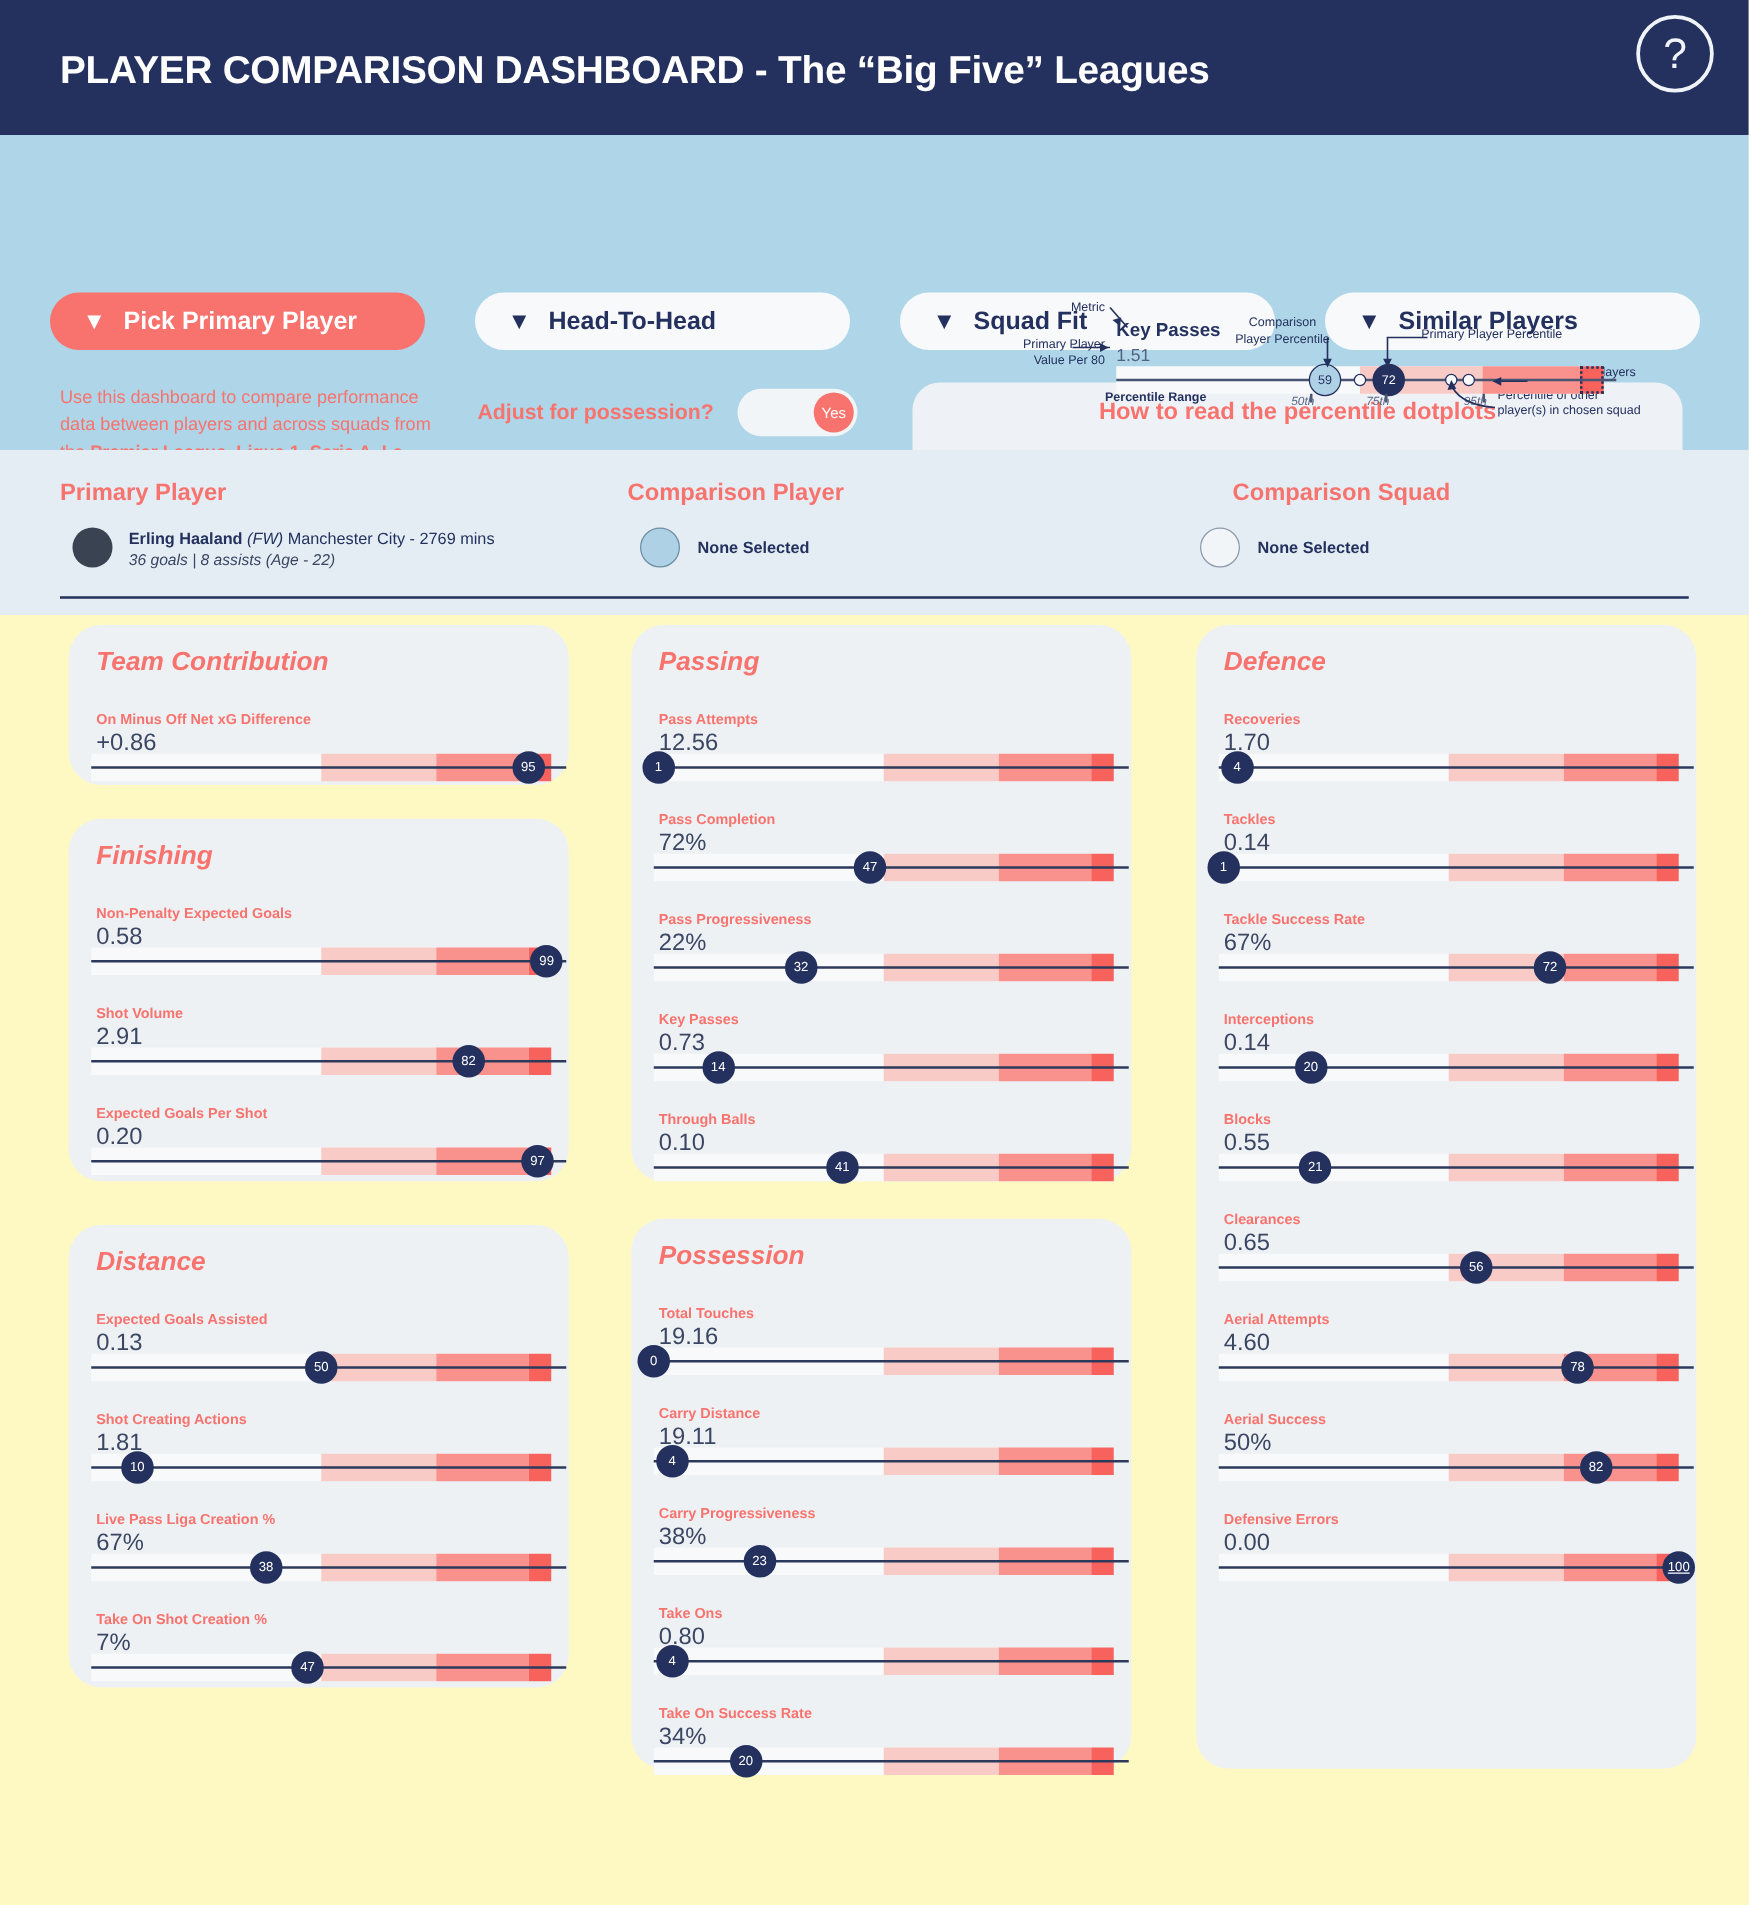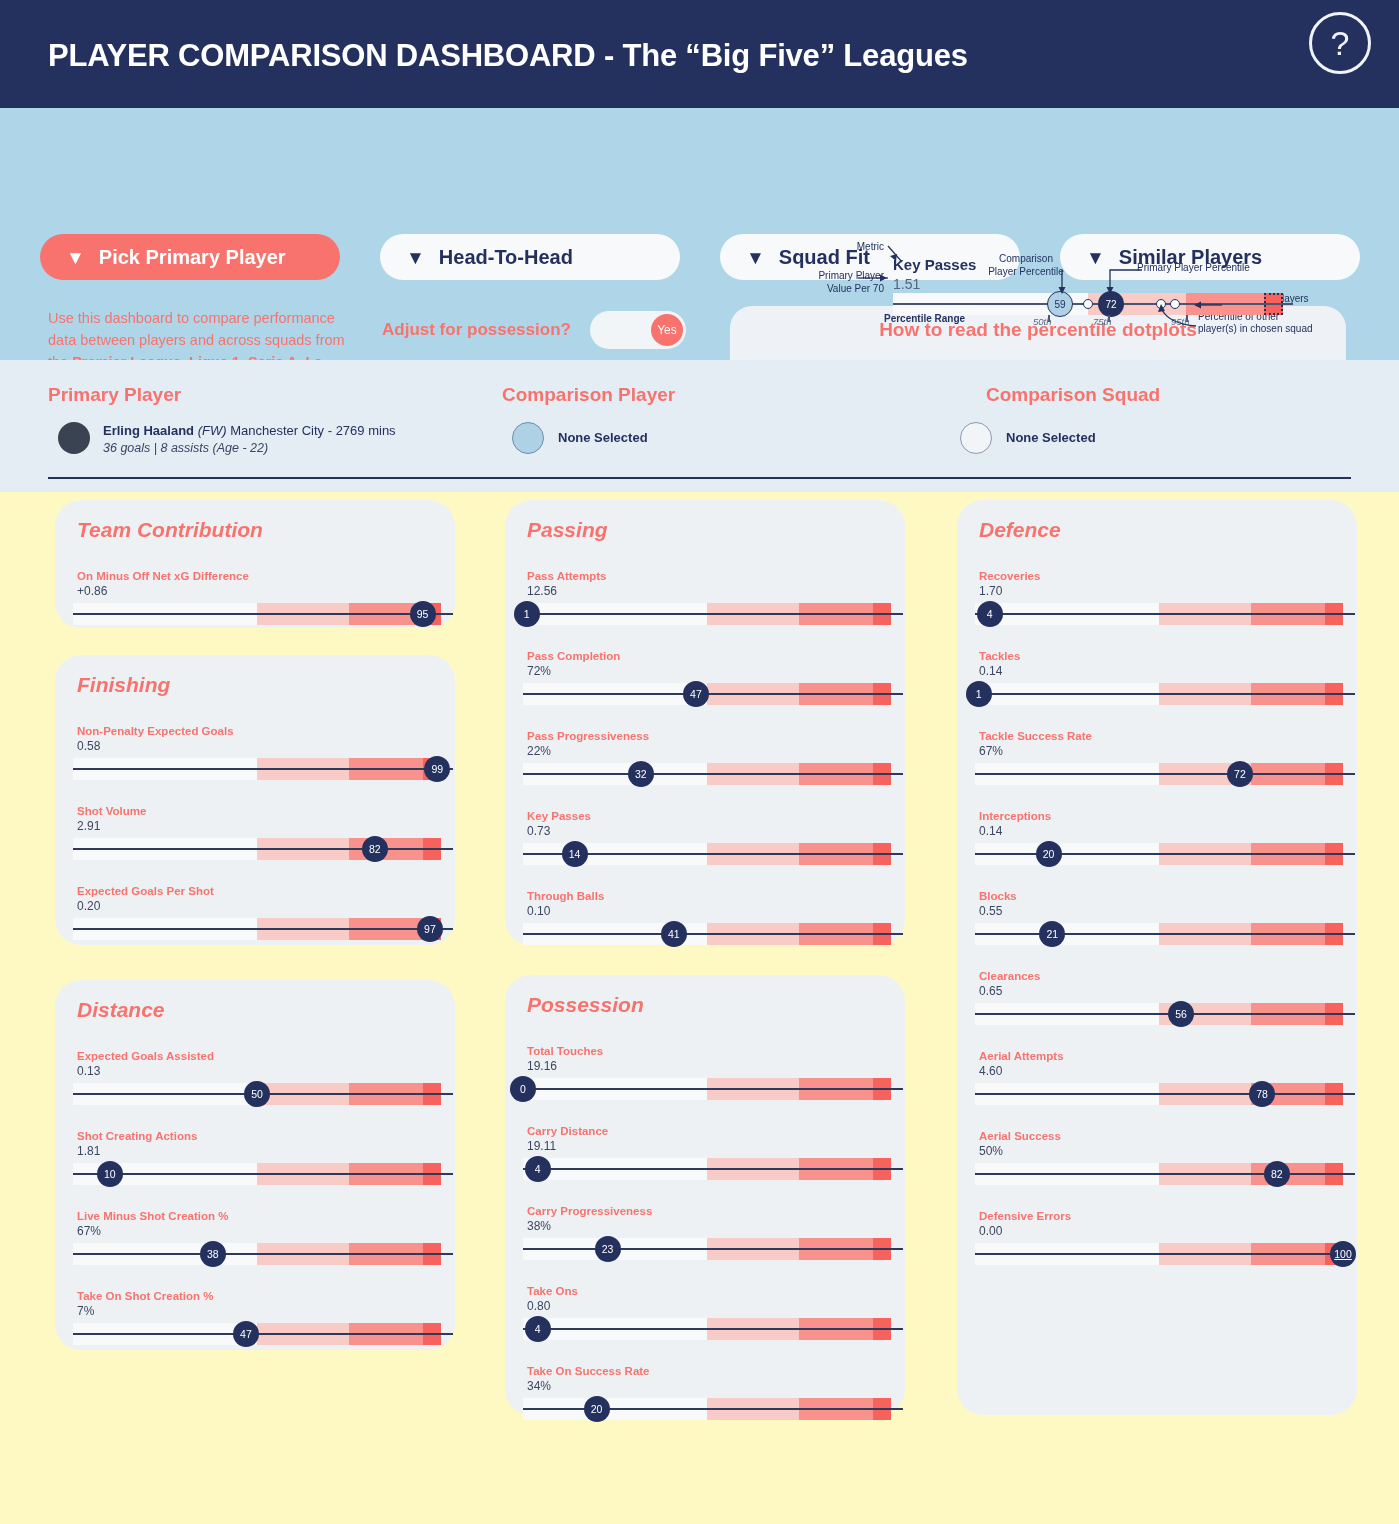--- a/index.html
+++ b/index.html
@@ -122,21 +122,21 @@
   
   .panel {
     position: absolute; border-radius: 26px; background: #edf1f4;
   }
   .panel-title {
     position: absolute; left: 22px; top: 18px;
     color: #f8736e; font-size: 21px; font-weight: bold; font-style: italic;
   }
   .metric { position: absolute; left: 0; width: 100%; }
   .m-label { position: absolute; left: 22px; top: 0; color: #f8736e; font-size: 11.5px; font-weight: bold; white-space: nowrap; }
-  .m-value { position: absolute; left: 22px; top: 14px; color: #3b4663; font-size: 12px; }
+  .m-value { position: absolute; left: 22px; top: 14px; color: #3b4663; font-size: 19px; }
   .m-bar   { position: absolute; left: 18px; top: 33px; height: 22px; background: #f7f9fb; }
   .m-band  { position: absolute; top: 0; height: 22px; }
   .m-axis  { position: absolute; left: 18px; top: 43px; height: 1.5px; background: #2e3a5c; }
   .m-dot {
     position: absolute; width: 26px; height: 26px; border-radius: 50%;
     background: #24315e; color: #ffffff; font-size: 10.5px;
     display: flex; align-items: center; justify-content: center;
     top: 31px; cursor: pointer;
   }
 
@@ -199,21 +199,21 @@
     </div>
 
     <div class="legendcard">
       <div class="lgtitle">How to read the percentile dotplots</div>
     </div>
   </div>
 
   <div>
     <div class="lg-ann" style="left:828px; top:241px; width:56px; text-align:right;">Metric</div>
     <div class="lg-ann" style="left:784px; top:270px; width:100px; text-align:right;">Primary Player</div>
-    <div class="lg-ann" style="left:784px; top:283px; width:100px; text-align:right;">Value Per 70</div>
+    <div class="lg-ann" style="left:784px; top:283px; width:100px; text-align:right;">Value Per 80</div>
     <div class="lg-ann" style="left:980px; top:253px; width:92px; text-align:center;">Comparison</div>
     <div class="lg-ann" style="left:968px; top:266px; width:116px; text-align:center;">Player Percentile</div>
     <div class="lg-ann" style="left:1137px; top:262px; width:160px;">Primary Player Percentile</div>
     <div class="lg-ann" style="left:1228px; top:293px; width:110px;">Top 5% of Players</div>
     <div class="lg-ann" style="left:1198px; top:311px; width:150px;">Percentile of other</div>
     <div class="lg-ann" style="left:1198px; top:323px; width:150px;">player(s) in chosen squad</div>
 
     <div class="lg-metric">Key Passes</div>
     <div class="lg-value">1.51</div>
 
@@ -344,21 +344,21 @@
           <div class="m-value">1.81</div>
           <div class="m-bar" style="width: 368px;">
             <div class="m-band" style="left: 50%; width: 25%; background: rgb(249, 203, 199);"></div>
             <div class="m-band" style="left: 75%; width: 20%; background: rgb(249, 145, 140);"></div>
             <div class="m-band" style="left: 95%; width: 5%; background: rgb(248, 98, 93);"></div>
           </div>
           <div class="m-axis" style="width: 380px;"></div>
           <div class="m-dot" style="left: 41.8px;">10</div>
         </div>
         <div class="metric" style="top: 230px;">
-          <div class="m-label">Live Minus Shot Creation %</div>
+          <div class="m-label">Live Pass Liga Creation %</div>
           <div class="m-value">67%</div>
           <div class="m-bar" style="width: 368px;">
             <div class="m-band" style="left: 50%; width: 25%; background: rgb(249, 203, 199);"></div>
             <div class="m-band" style="left: 75%; width: 20%; background: rgb(249, 145, 140);"></div>
             <div class="m-band" style="left: 95%; width: 5%; background: rgb(248, 98, 93);"></div>
           </div>
           <div class="m-axis" style="width: 380px;"></div>
           <div class="m-dot" style="left: 144.84px;">38</div>
         </div>
         <div class="metric" style="top: 310px;">

